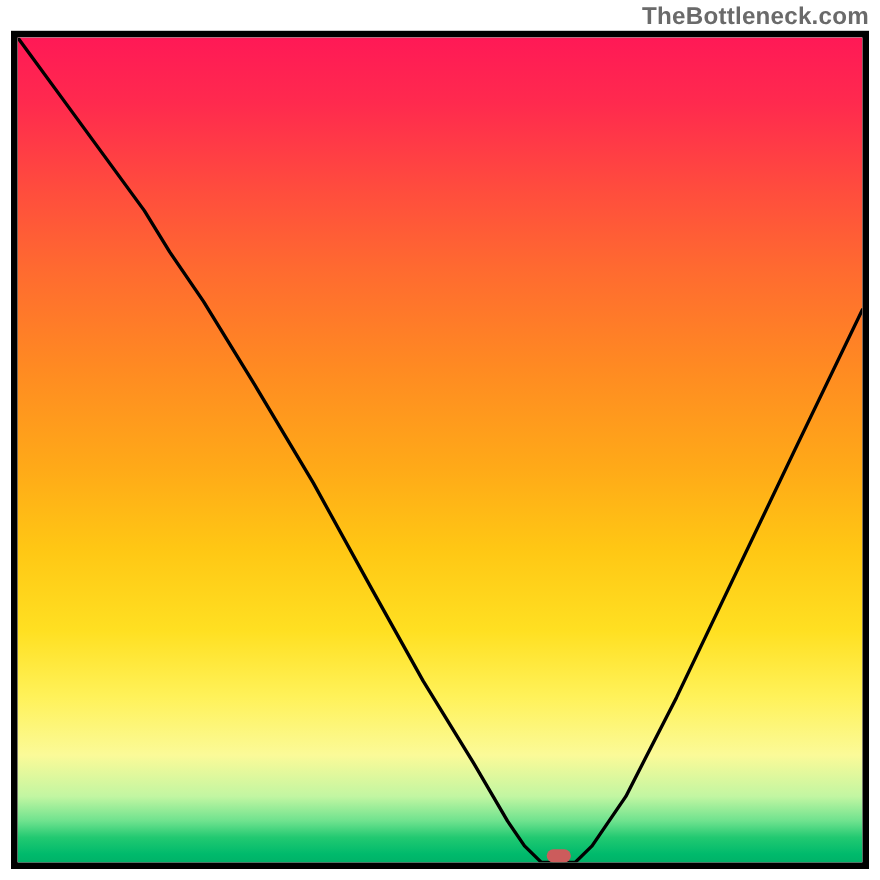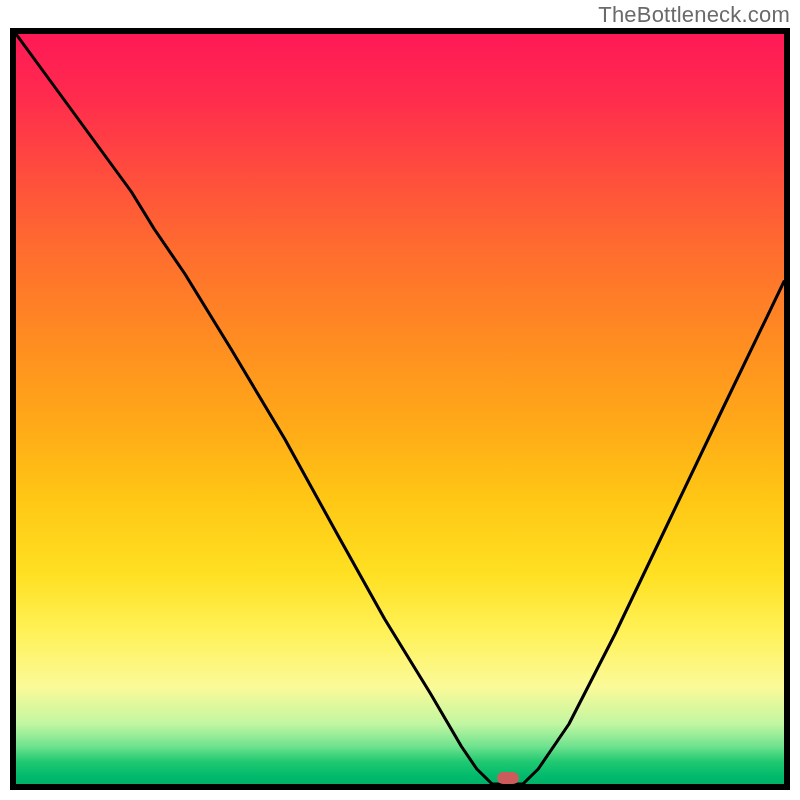--- a/index.html
+++ b/index.html
@@ -16,21 +16,21 @@
     width: 800px;
     height: 800px;
     box-sizing: border-box;
   }
   .watermark {
     position: absolute;
     top: 2px;
     right: 10px;
     color: #6a6a6a;
     font-size: 22px;
-    font-weight: 400;
+    font-weight: 700;
     letter-spacing: 0.2px;
     z-index: 5;
   }
   .plot-outer {
     position: absolute;
     left: 10px;
     top: 28px;
     width: 780px;
     height: 762px;
     border: 6px solid #000;

